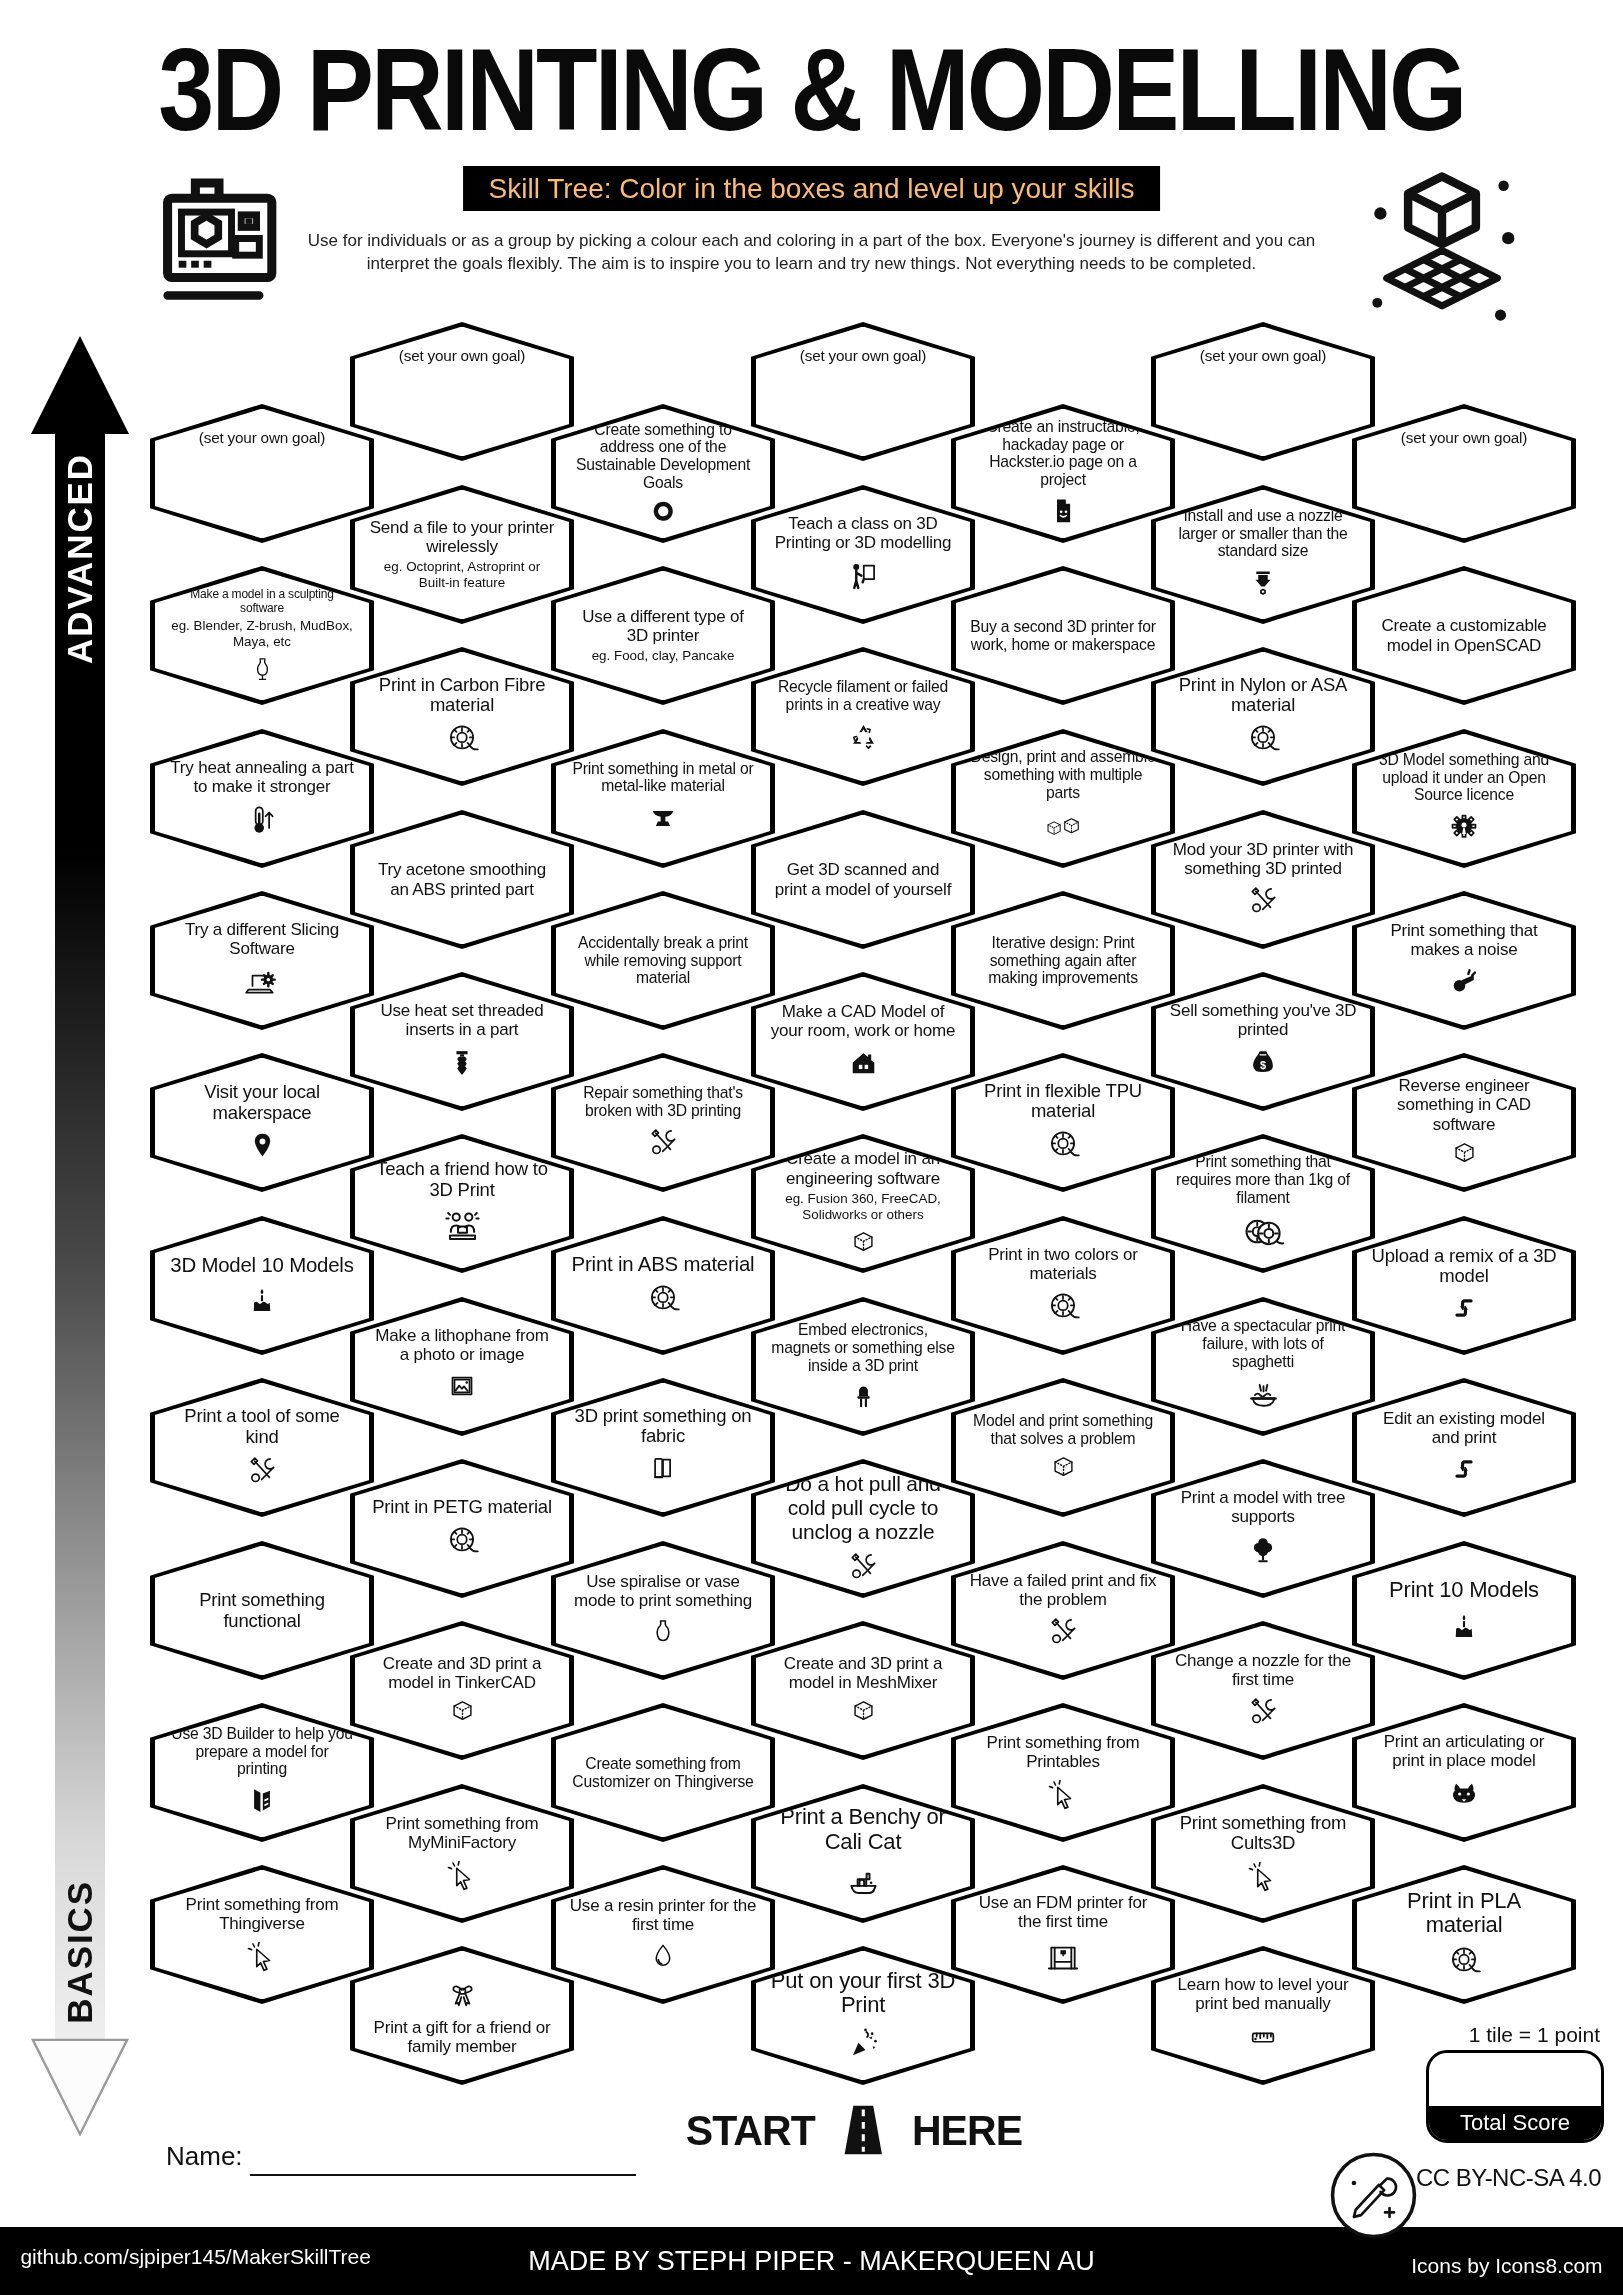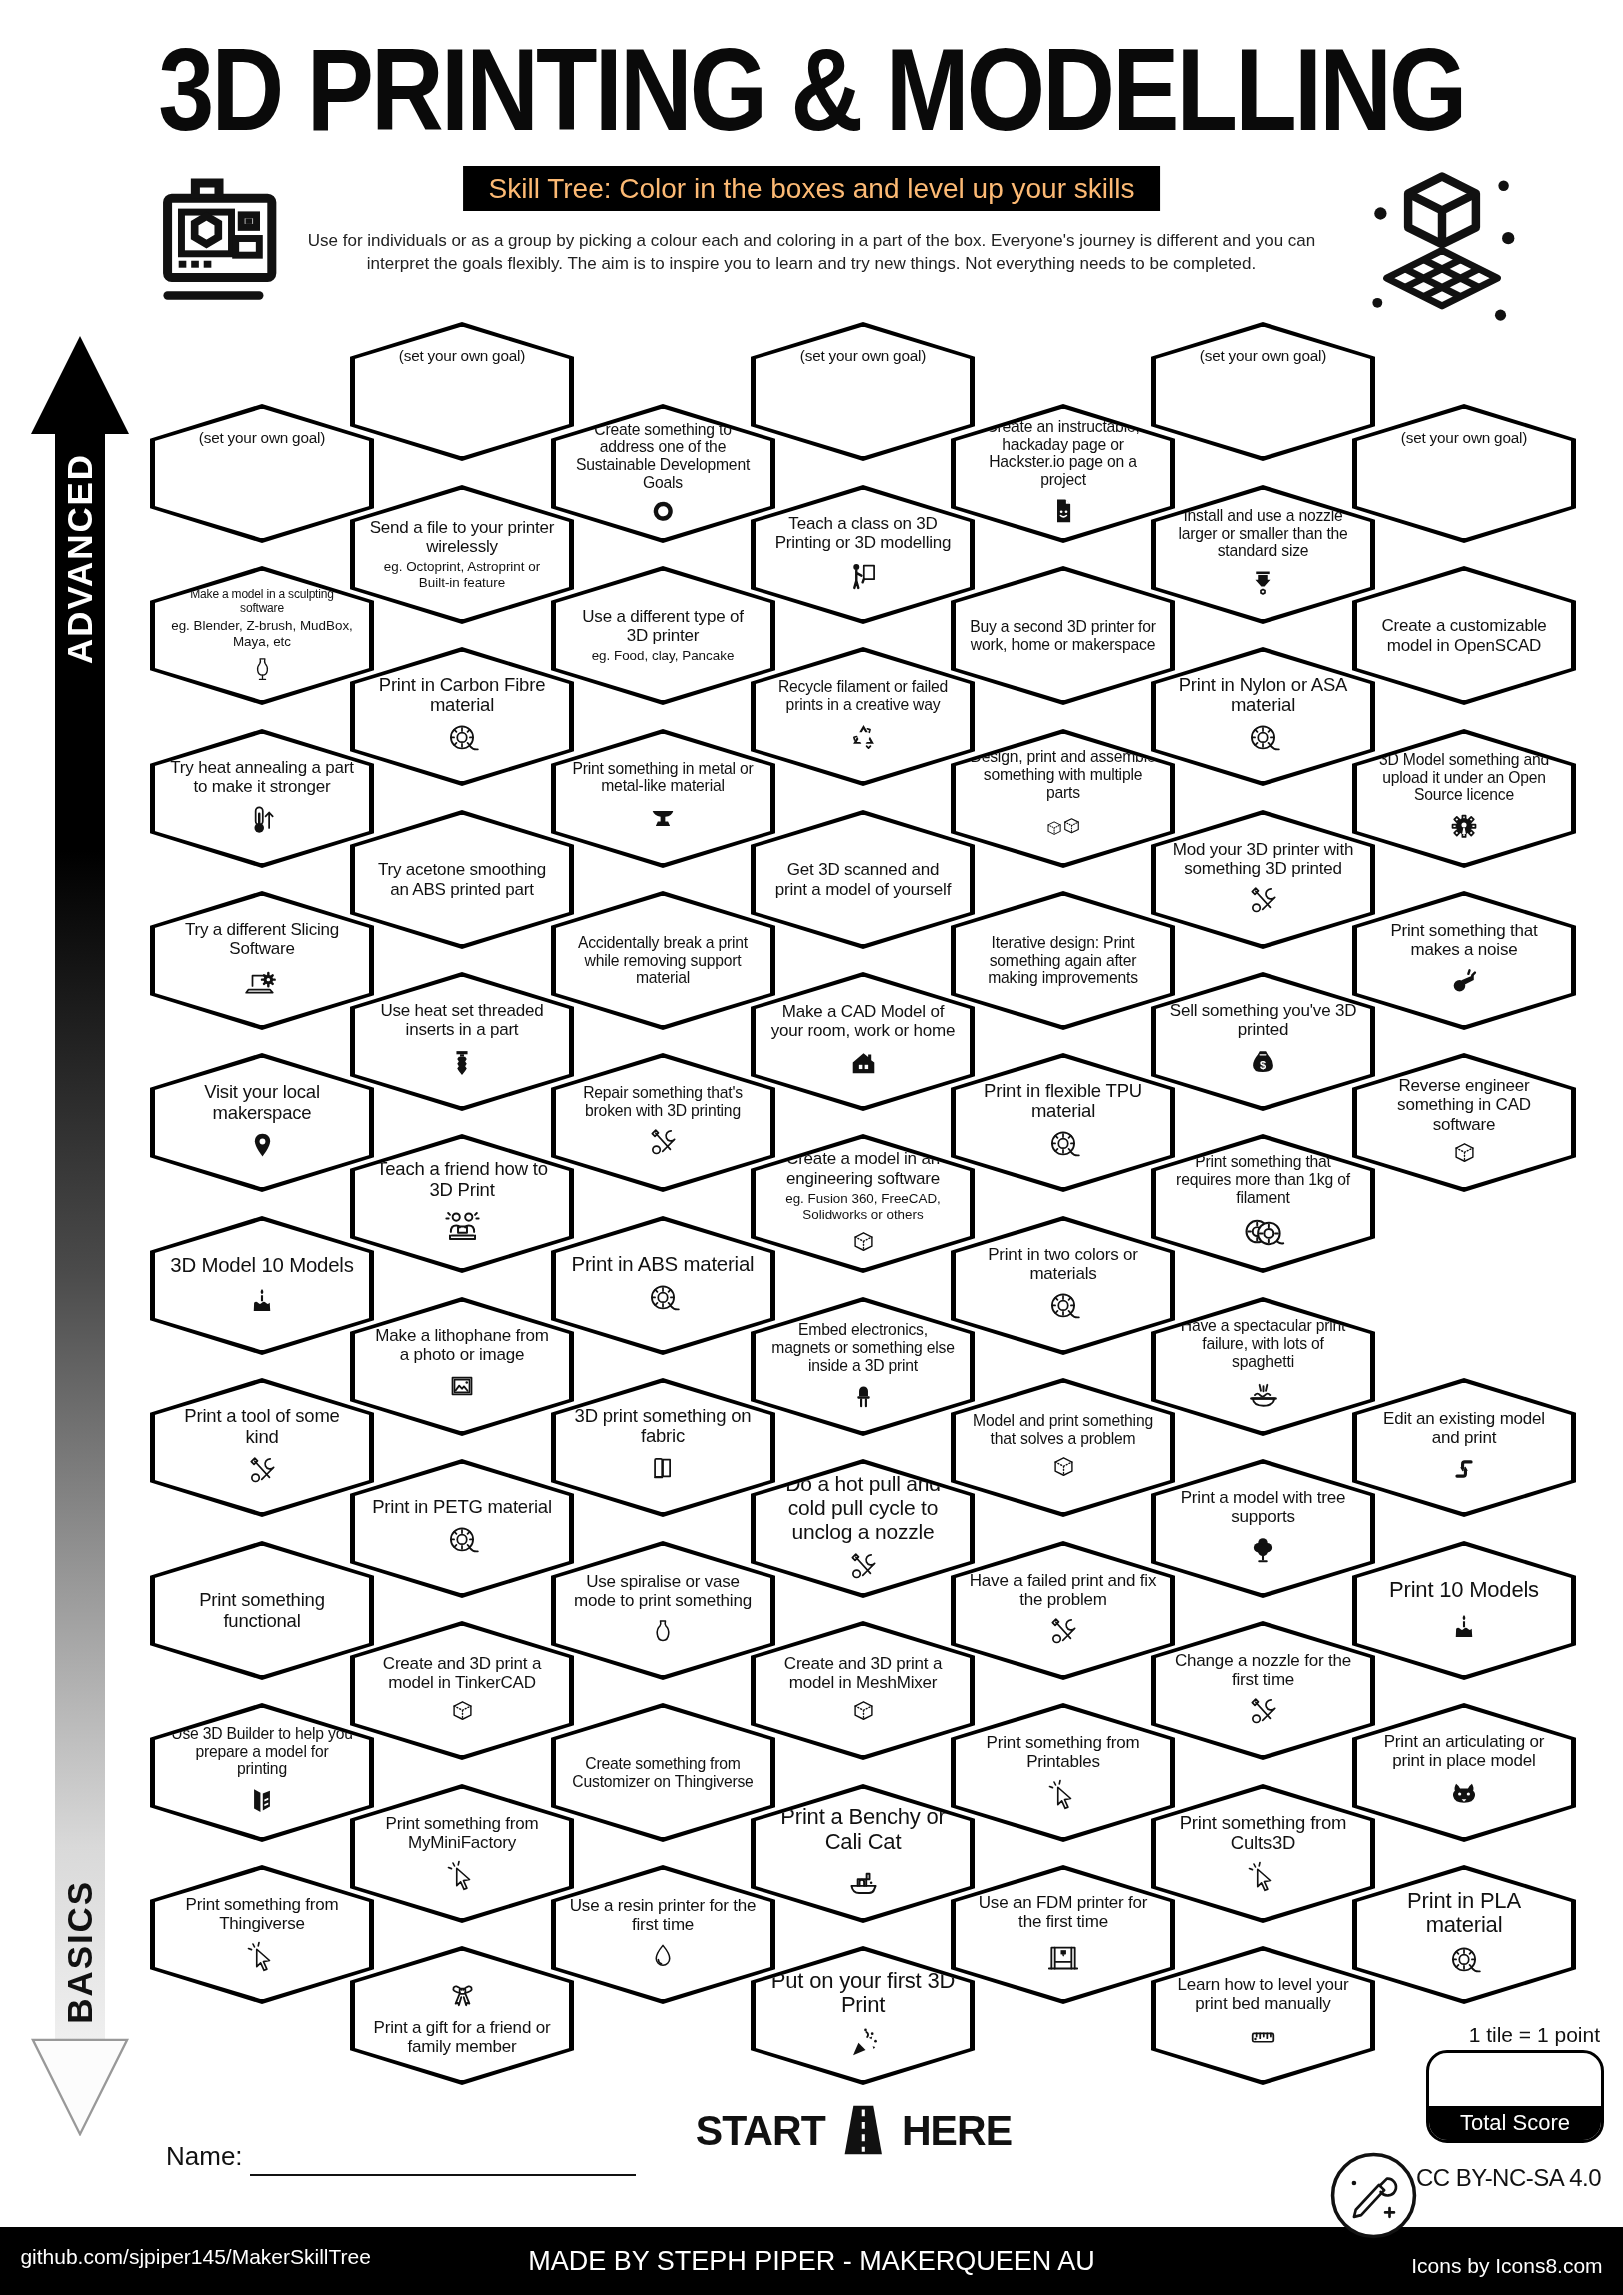--- a/index.html
+++ b/index.html
@@ -50,21 +50,21 @@
   .icn .wf{fill:#fff;stroke:#111}
   .icn .ws{stroke:#fff;fill:none}
   .icn .t{stroke-width:3.1}
   .icn .t2{stroke-width:4.4}
   .icn .d{stroke-dasharray:1.6 3.2}
   .icn .sdg{stroke-width:7;stroke-dasharray:3.4 2.2}
   .icn .wt{fill:#fff;stroke:none;font:bold 14px "Liberation Sans",sans-serif;text-anchor:middle}
 
   
   #start{position:absolute;top:2102px;left:854px;transform:translateX(-50%);
-         display:flex;align-items:center;gap:4px}
+         display:flex;align-items:center;gap:14px}
   .start-word{font-size:41px;font-weight:bold;letter-spacing:-0.9px;transform:scaleY(1.04)}
   #name-row{position:absolute;left:166px;top:2141px;font-size:26px}
   #name-line{position:absolute;left:250px;top:2174px;width:386px;height:2.3px;background:#111}
   #tile-note{position:absolute;right:23px;top:2023px;font-size:21px}
   #score-box{position:absolute;left:1426px;top:2050px;width:172px;height:87px;
              border:3.2px solid #000;border-radius:21px;overflow:hidden;background:#fff}
   #score-box .bar{position:absolute;left:0;right:0;bottom:0;height:34px;background:#000;
                   color:#fff;font-size:22px;display:flex;align-items:center;justify-content:center}
   #cc-logo{position:absolute;left:1329px;top:2151px;z-index:3}
   #cc-text{position:absolute;right:22px;top:2164px;font-size:24px;letter-spacing:-0.5px}
@@ -770,20 +770,31 @@
       </div>
       <div class="hex" style="left: 1352px; top: 1053px;">
         <div class="hex-in">
           <div class="hex-text" style="font-size: 17px;">Reverse engineer something in CAD software</div>
           <div class="hex-ico"><svg class="icn" viewBox="0 0 48 48" width="31" height="31">
               <path d="M24 9 l13 6.5 v14 l-13 6.5 -13 -6.5 v-14 z"></path>
               <path class="d" d="M11 15.5 l13 6.5 13 -6.5 M24 22 v14"></path>
             </svg></div>
         </div>
       </div>
+      <div class="hex" style="left: 1352px; top: 1216px;">
+        <div class="hex-in">
+          <div class="hex-text" style="font-size: 18.5px;">Upload a remix of a 3D model</div>
+          <div class="hex-ico"><svg class="icn" viewBox="0 0 48 48" width="34" height="34">
+              <path class="t2" d="M14 34 h9 q3 0 3 -3 v-5"></path>
+              <path class="f" d="M22.6 26.5 h6.8 L26 20.5 z"></path>
+              <path class="t2" d="M34 14 h-9 q-3 0 -3 3 v5"></path>
+              <path class="f" d="M18.6 21.5 h6.8 L22 27.5 z"></path>
+            </svg></div>
+        </div>
+      </div>
       <div class="hex" style="left: 1352px; top: 1378px;">
         <div class="hex-in">
           <div class="hex-text" style="font-size: 17px;">Edit an existing model and print</div>
           <div class="hex-ico"><svg class="icn" viewBox="0 0 48 48" width="34" height="34">
               <path class="t2" d="M14 34 h9 q3 0 3 -3 v-5"></path>
               <path class="f" d="M22.6 26.5 h6.8 L26 20.5 z"></path>
               <path class="t2" d="M34 14 h-9 q-3 0 -3 3 v5"></path>
               <path class="f" d="M18.6 21.5 h6.8 L22 27.5 z"></path>
             </svg></div>
         </div>

